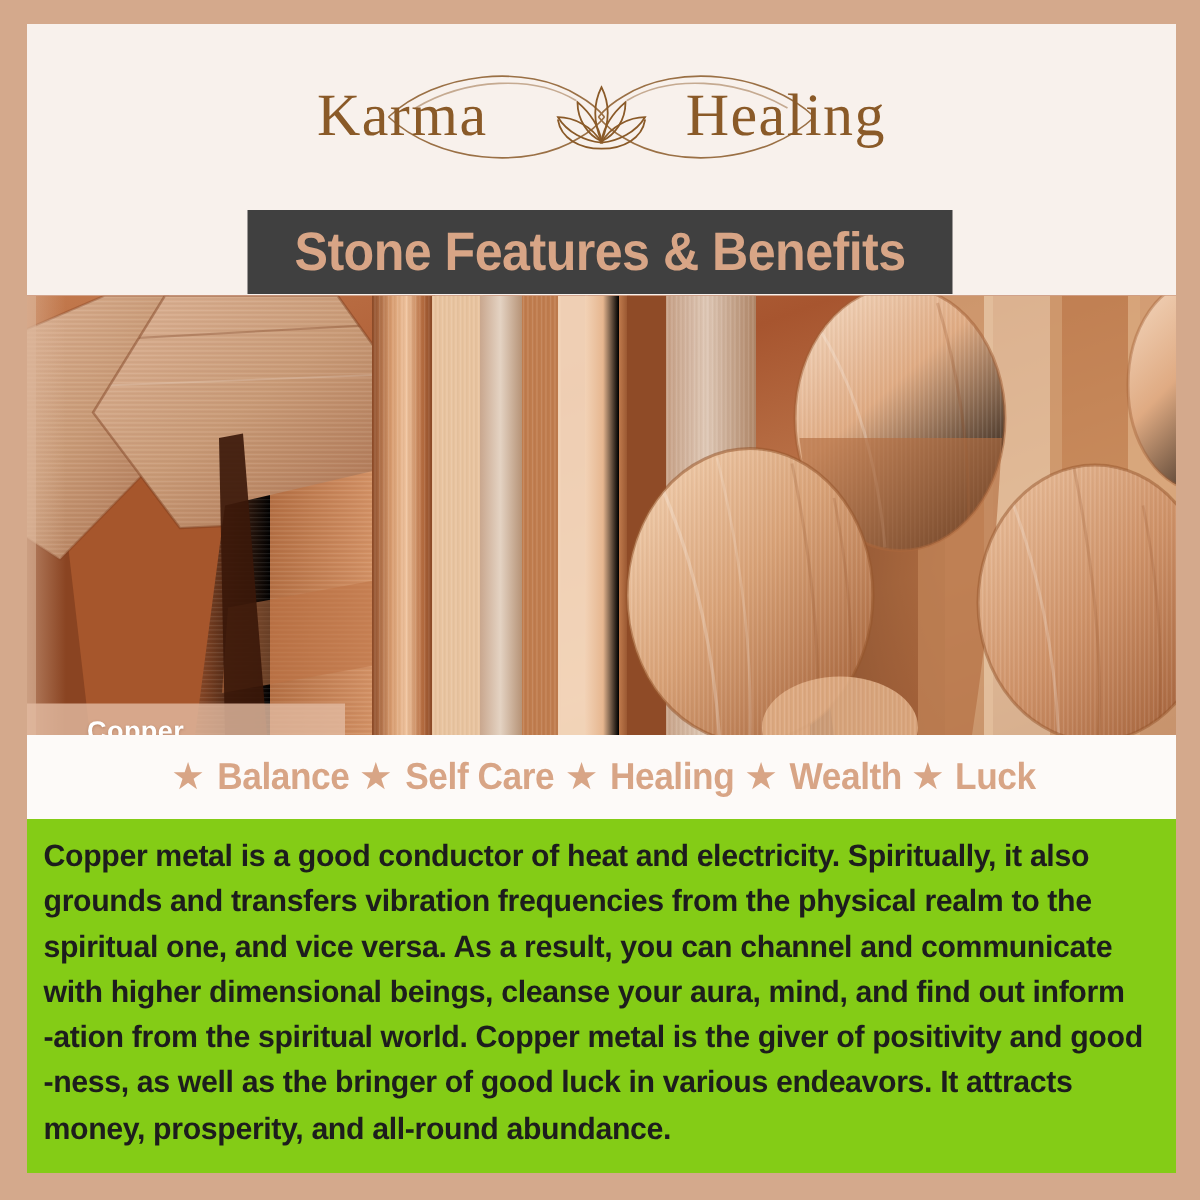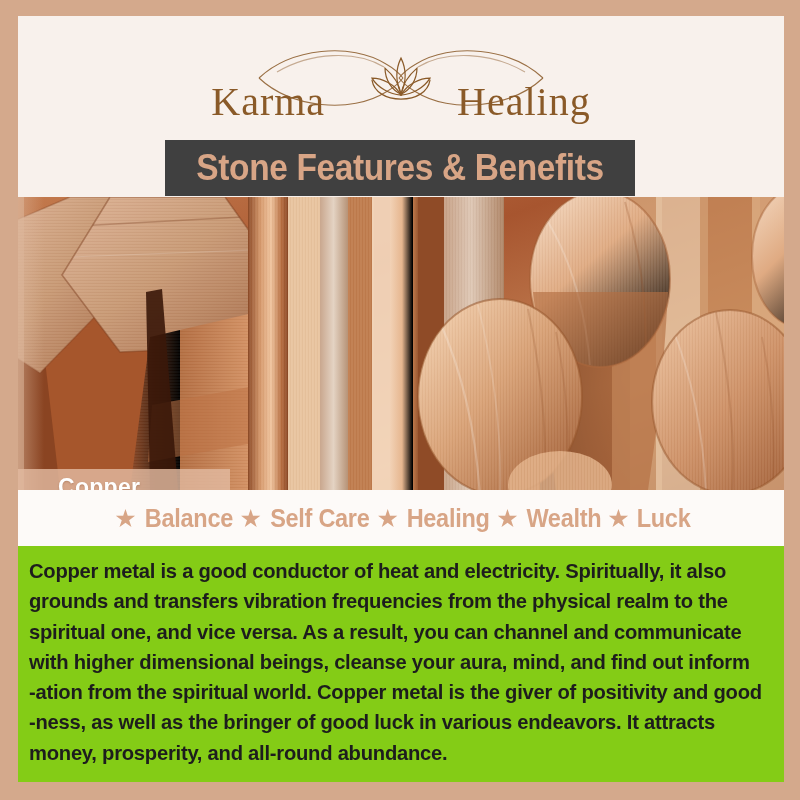--- a/index.html
+++ b/index.html
@@ -27,21 +27,21 @@
   
   .brand-header {
     position:absolute;
     left:0; top:0; width:100%; height:122px;
     background:#f8f1ec;
     display:flex; align-items:center; justify-content:center;
   }
   .brand-lockup {
     position:relative;
     width:440px; height:90px;
-    display:flex; align-items:flex-end; justify-content:center;
+    display:flex; align-items:center; justify-content:center;
   }
   .brand-flourish { position:absolute; left:0; top:0; width:440px; height:90px; }
   .brand-word {
     position:relative;
     font-family:"Liberation Serif", serif;
     font-size:40px;
     color:#8a5a28;
     letter-spacing:1px;
     line-height:1;
   }
@@ -67,21 +67,21 @@
   
   .stone-name-bar {
     position:absolute;
     left:0px; top:272px;
     width:230px; height:37px;
     background:rgba(226,186,160,0.82);
     display:flex; align-items:center;
   }
   .stone-name-text {
     color:#ffffff;
-    font-size:23px;
+    font-size:18px;
     font-weight:bold;
     letter-spacing:0.3px;
     margin-left:58px;
     text-shadow:0 1px 2px rgba(120,70,40,0.35);
   }
 
   
   .title-banner {
     position:absolute;
     left:147px; top:124px;

